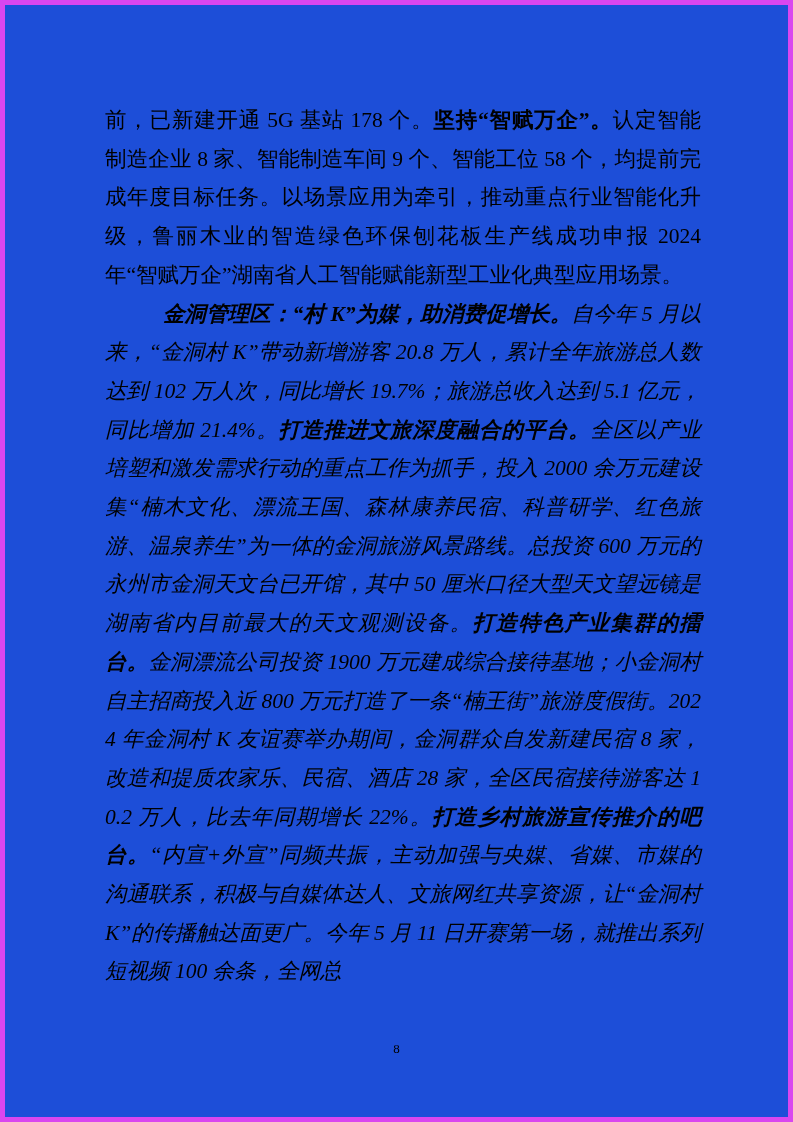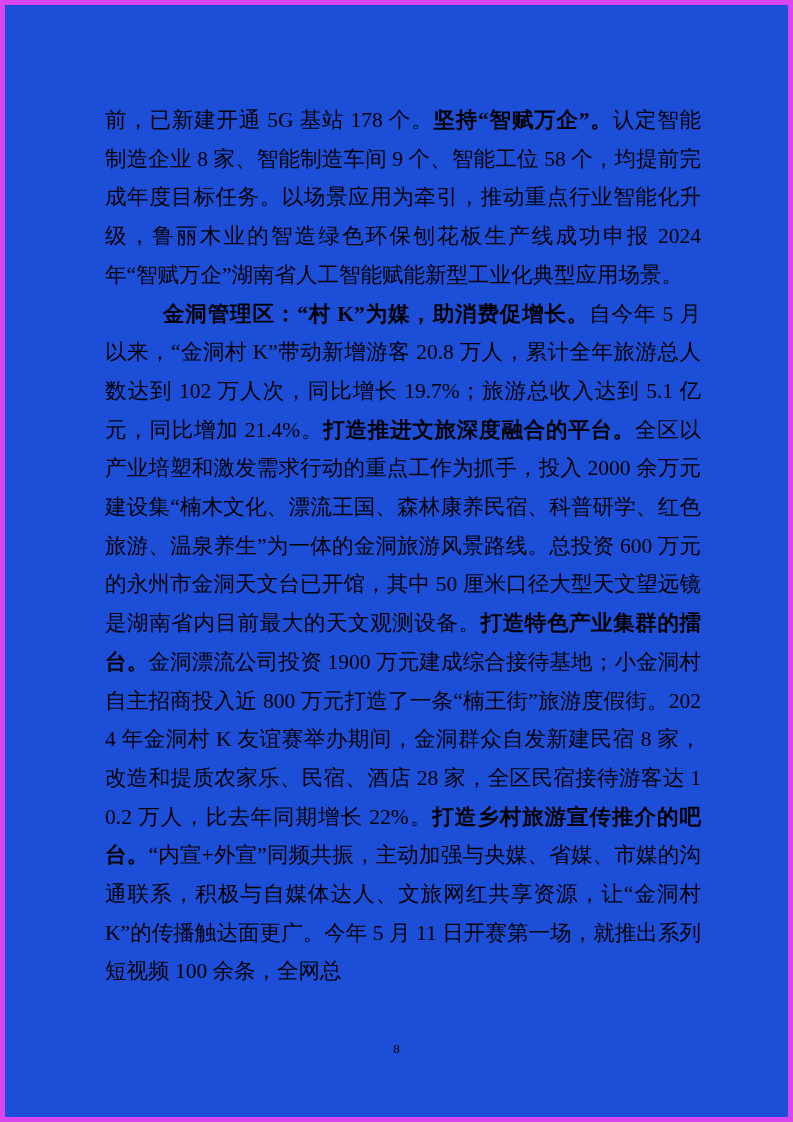--- a/index.html
+++ b/index.html
@@ -27,20 +27,21 @@
   .para {
     margin: 0;
     font-size: 21.5px;
     line-height: 38.7px;
     text-align: justify;
     text-justify: inter-ideograph;
     word-break: break-all;
   }
   .para.indent {
     text-indent: 58px;
+    font-style: italic;
   }
   .run {
     font-weight: normal;
   }
   .run.bold {
     font-weight: bold;
   }
   .footer {
     position: absolute;
     top: 1036px;

